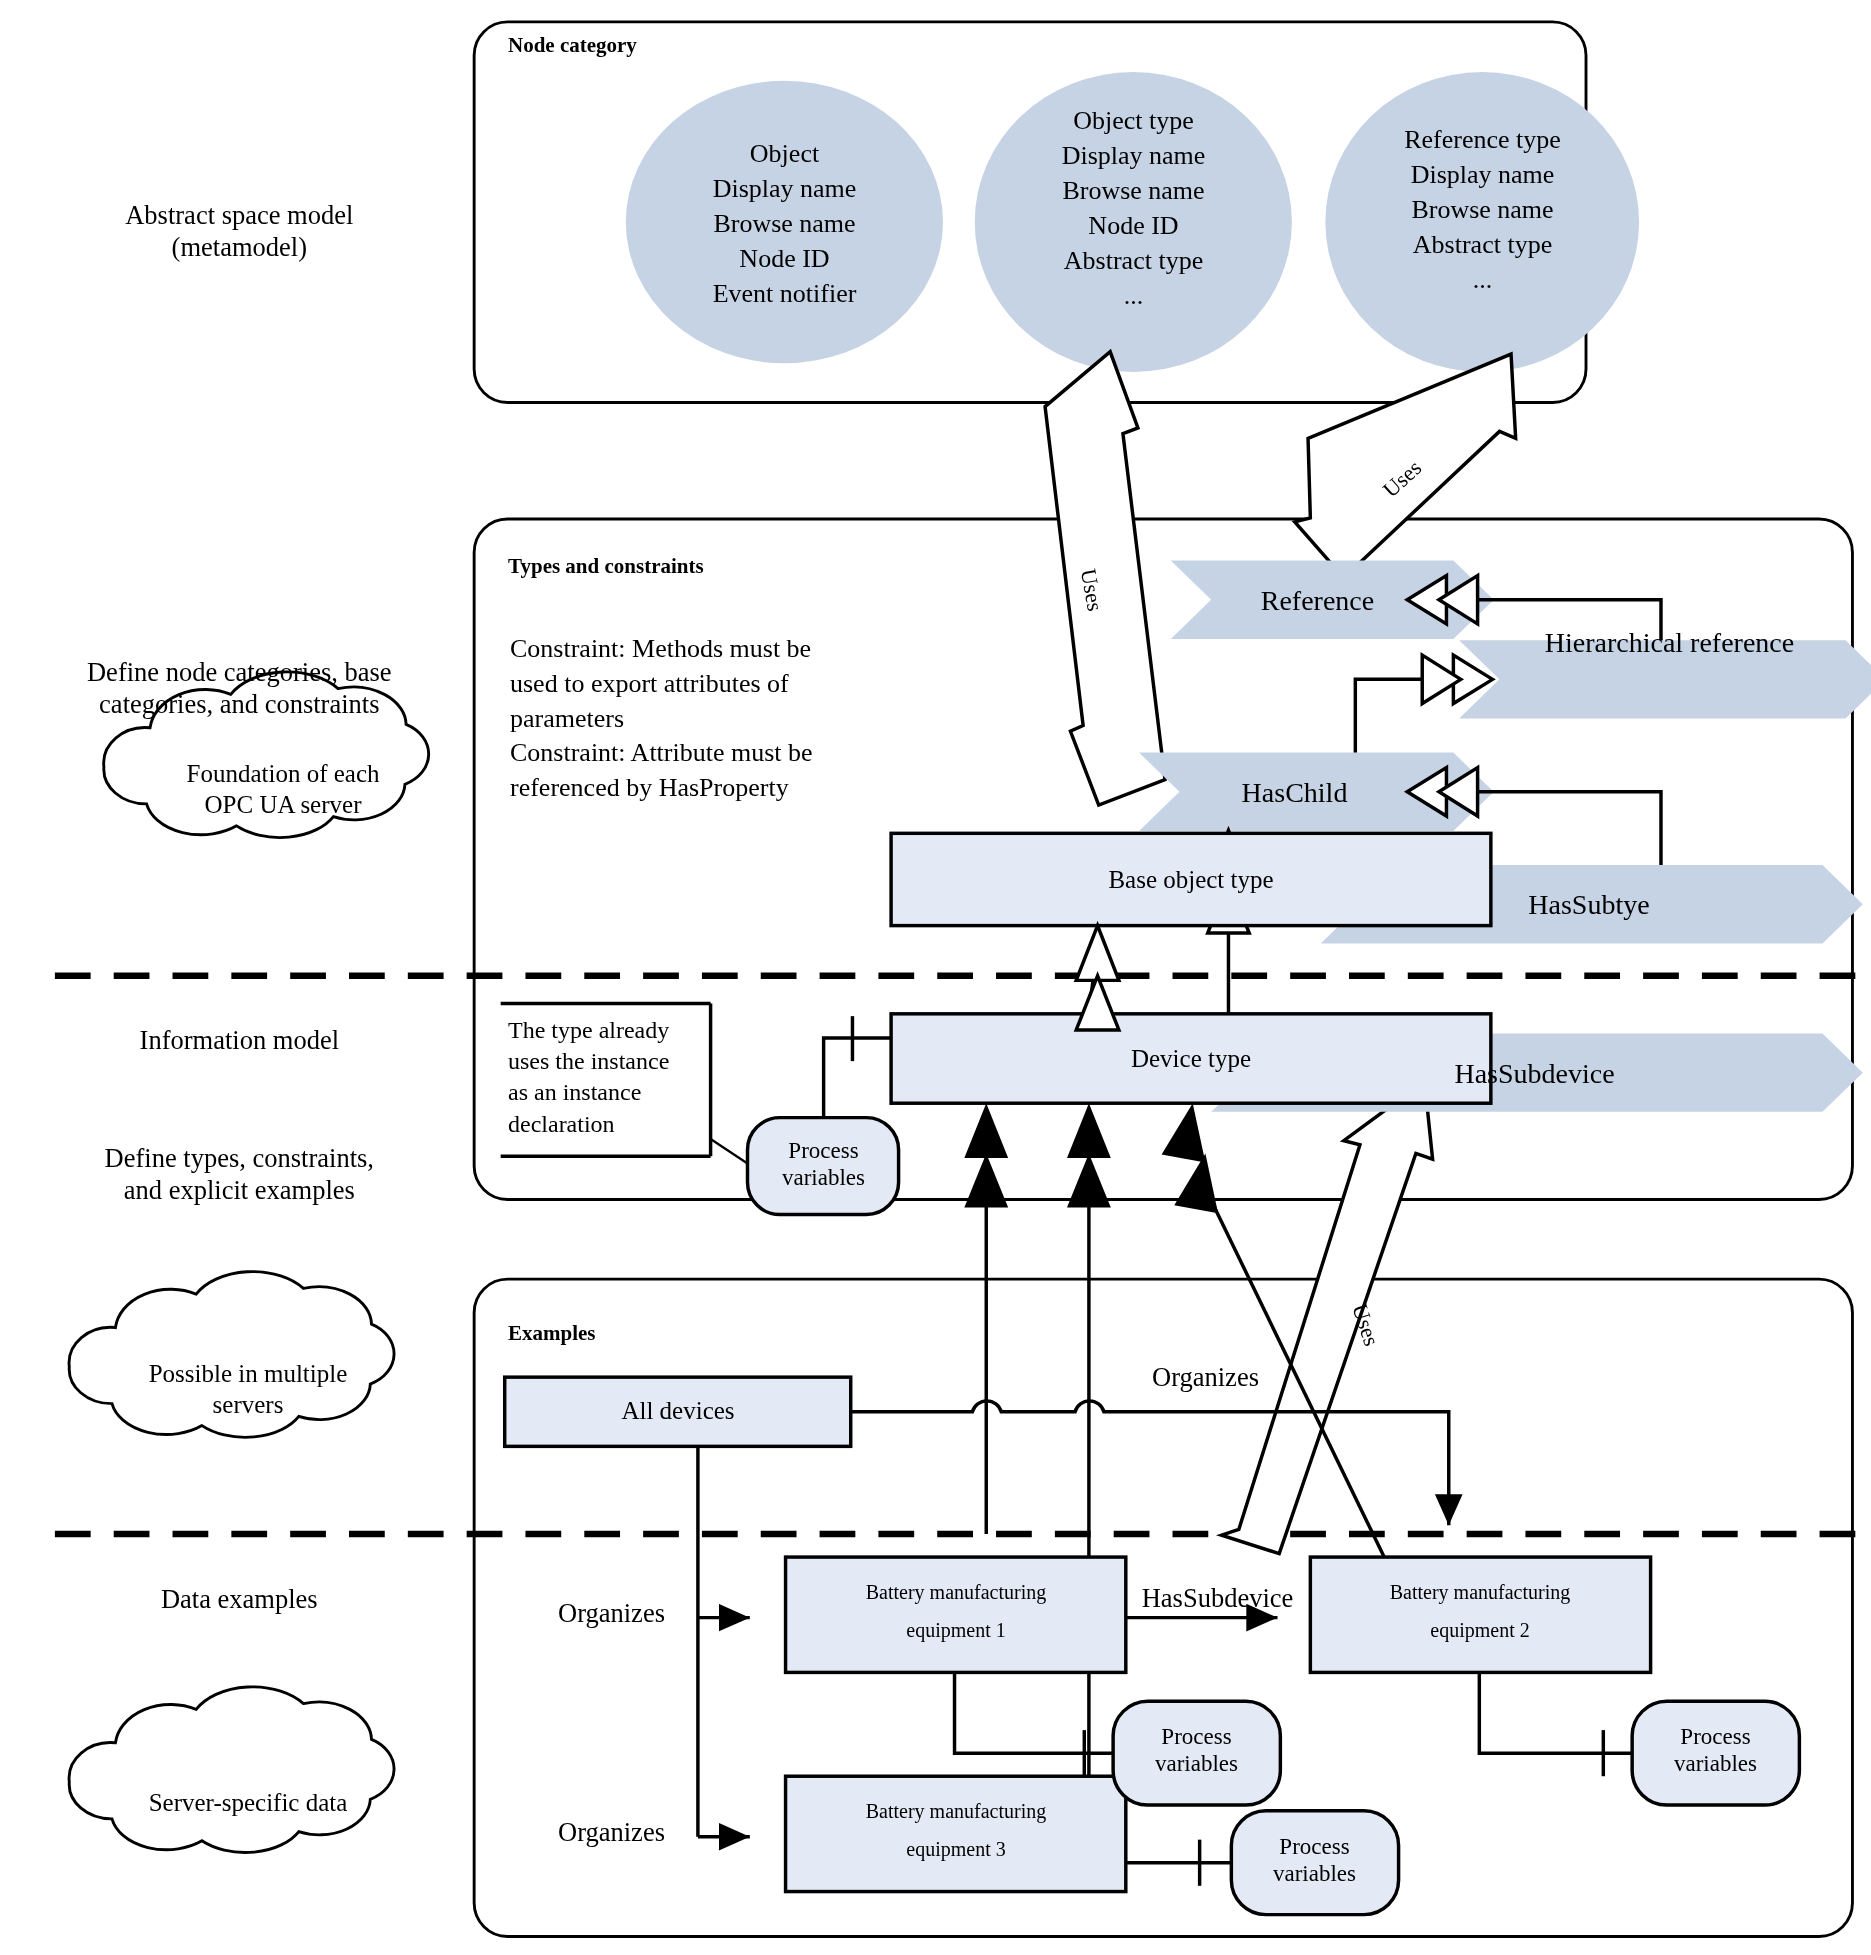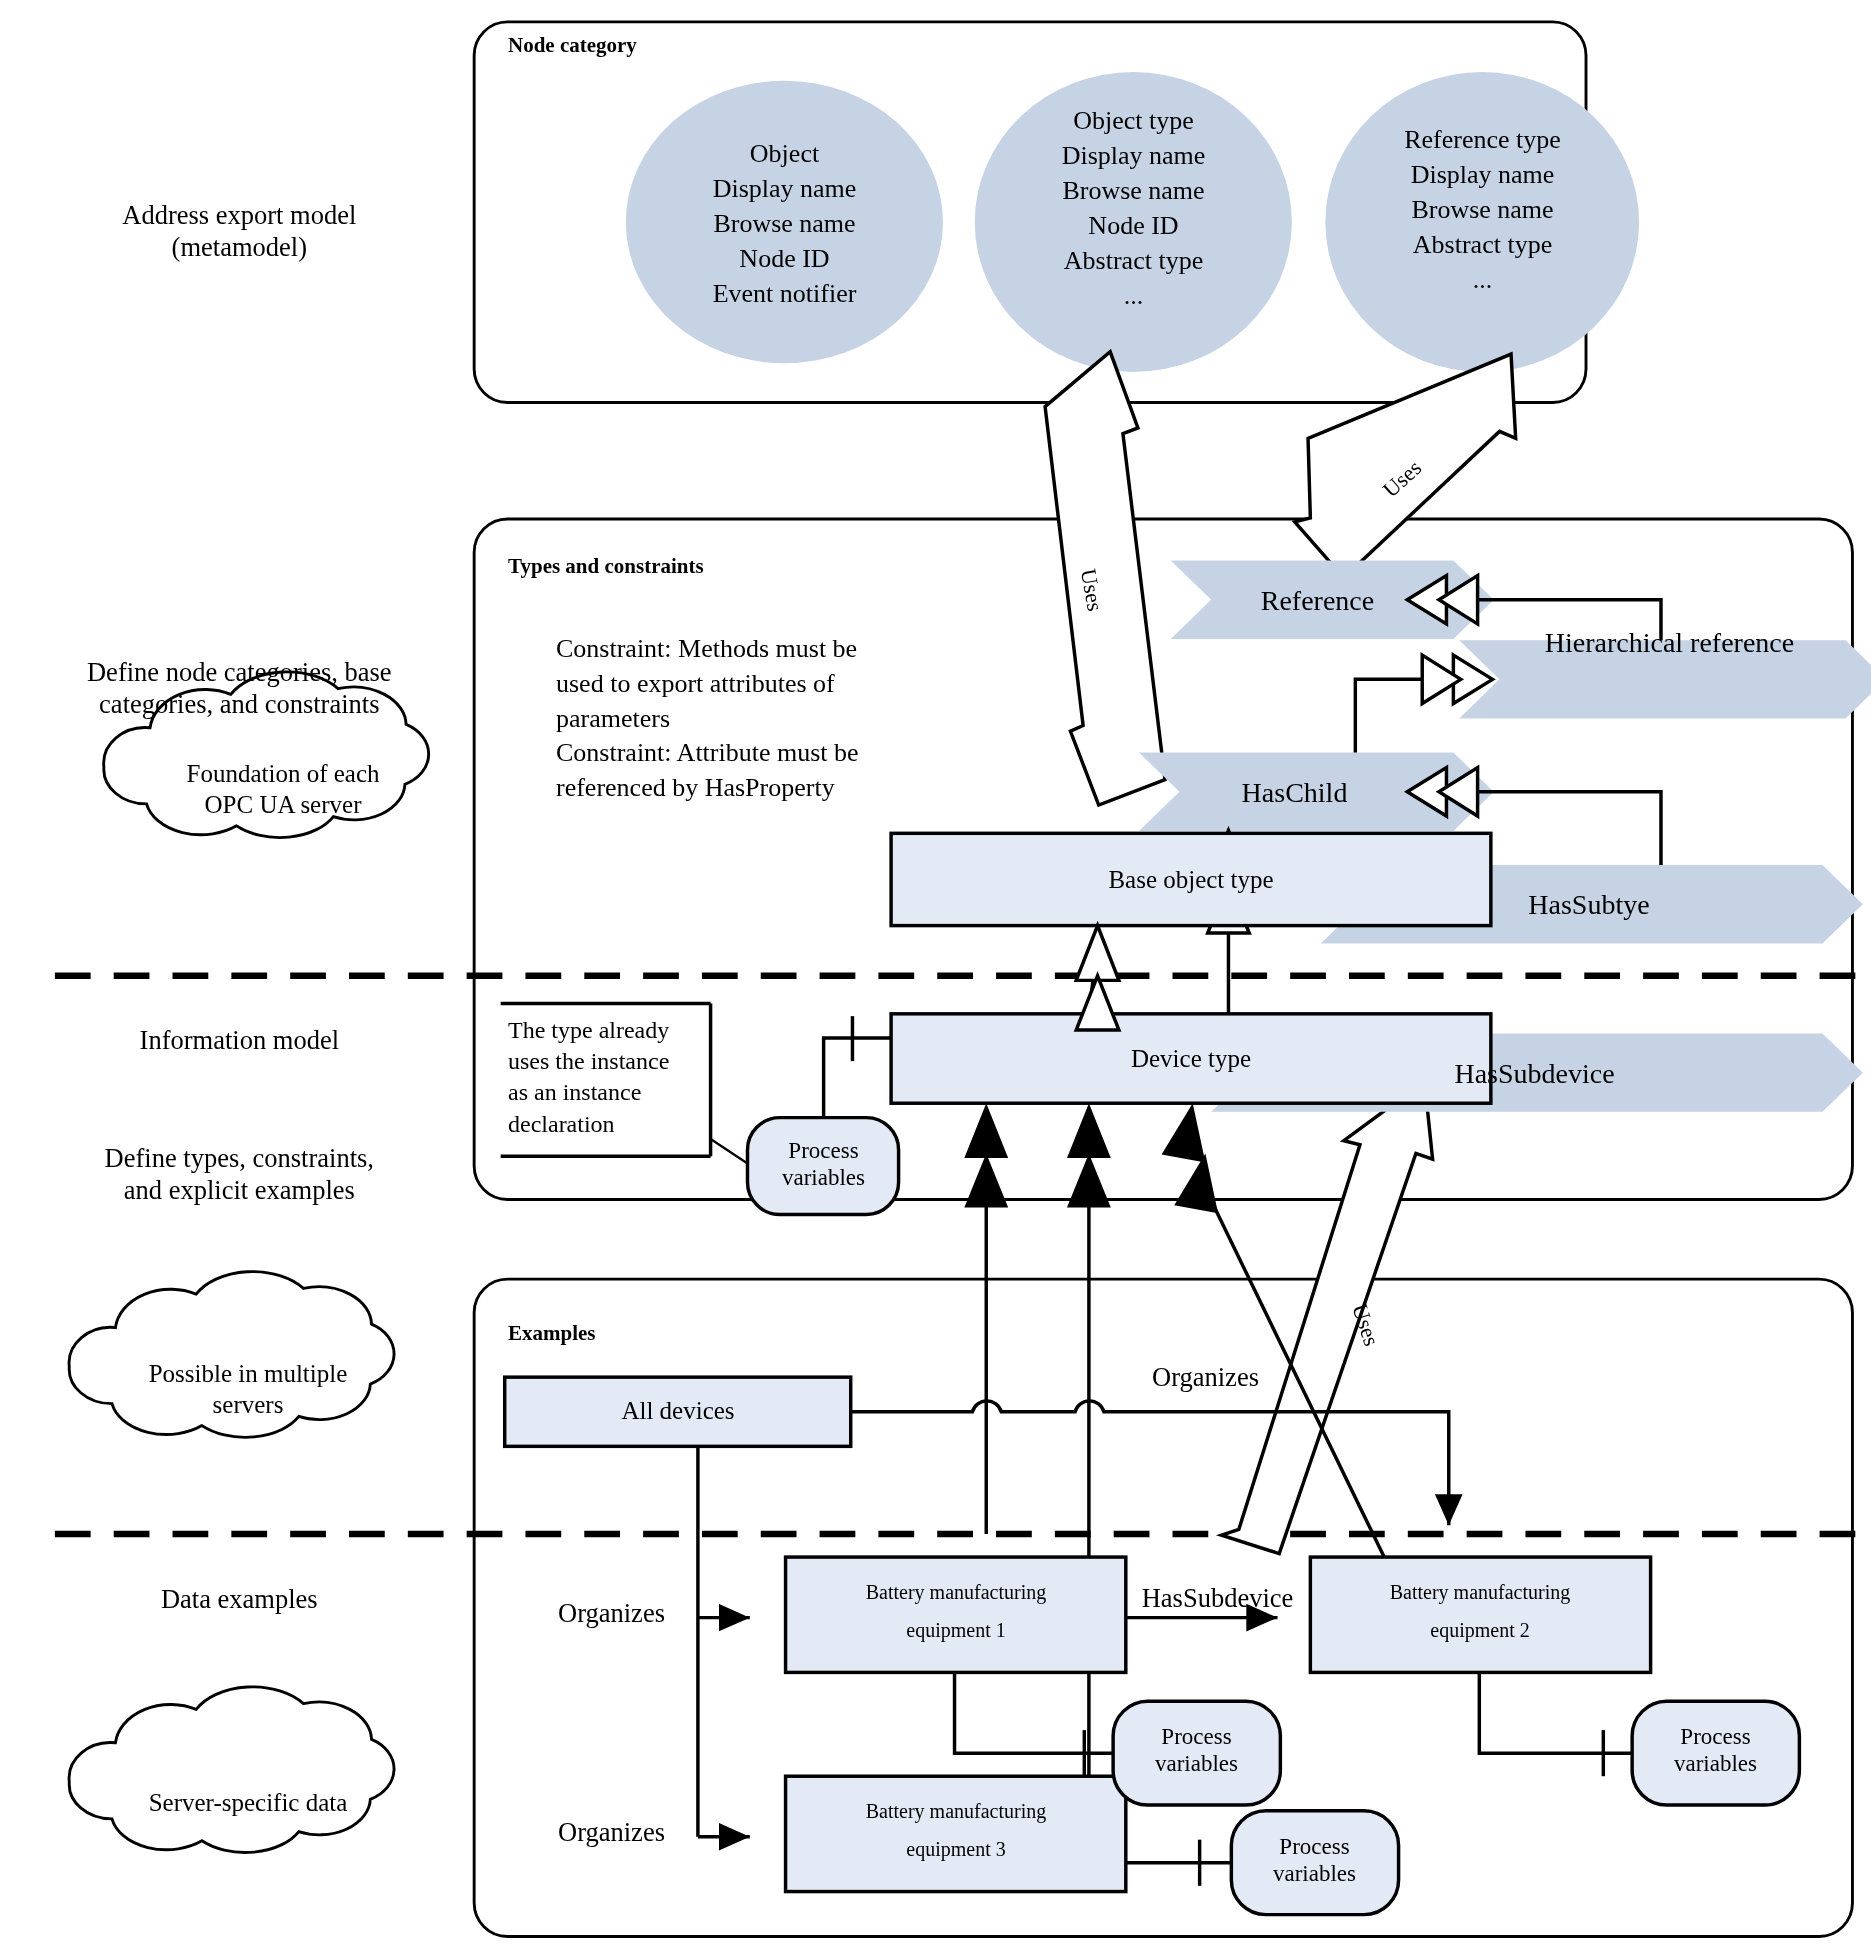--- a/index.html
+++ b/index.html
@@ -162,21 +162,21 @@
     <line x1="1880" y1="3000" x2="1880" y2="3080" stroke="#000" stroke-width="6"></line>
 
     <polyline points="2565,2900 2565,3040 2830,3040" fill="none" stroke="#000" stroke-width="6"></polyline>
     <line x1="2780" y1="3000" x2="2780" y2="3080" stroke="#000" stroke-width="6"></line>
 
     <line x1="1952" y1="3230" x2="2135" y2="3230" stroke="#000" stroke-width="6"></line>
     <line x1="2080" y1="3190" x2="2080" y2="3270" stroke="#000" stroke-width="6"></line>
   </svg>
 
   <div class="lbl row-label" style="left:17.3px;top:199px;width:444px;">
-    <div>Address export model</div>
+    <div>Abstract space model</div>
     <div>(metamodel)</div>
   </div>
 
   <div class="lbl row-label" style="left:17.3px;top:612px;width:444px;margin-top:44px;">
     <div>Define node categories, base</div>
     <div>categories, and constraints</div>
   </div>
 
   <div class="lbl row-label" style="left:17.3px;top:1024px;width:444px;">
     <div>Information model</div>
@@ -225,21 +225,21 @@
   </div>
 
   <div class="lbl ellipse-text" style="left:1324px;top:122px;width:317px;">
     <div>Reference type</div>
     <div>Display name</div>
     <div>Browse name</div>
     <div>Abstract type</div>
     <div>...</div>
   </div>
 
-  <div class="lbl constraint-text" style="left:510px;top:632px;width:461px;margin-left:46px;">
+  <div class="lbl constraint-text" style="left:510px;top:632px;width:461px;">
     <div>Constraint: Methods must be</div>
     <div>used to export attributes of</div>
     <div>parameters</div>
     <div>Constraint: Attribute must be</div>
     <div>referenced by HasProperty</div>
   </div>
 
   <div class="lbl note-text" style="left:508px;top:1015px;width:208px;">
     <div>The type already</div>
     <div>uses the instance</div>

